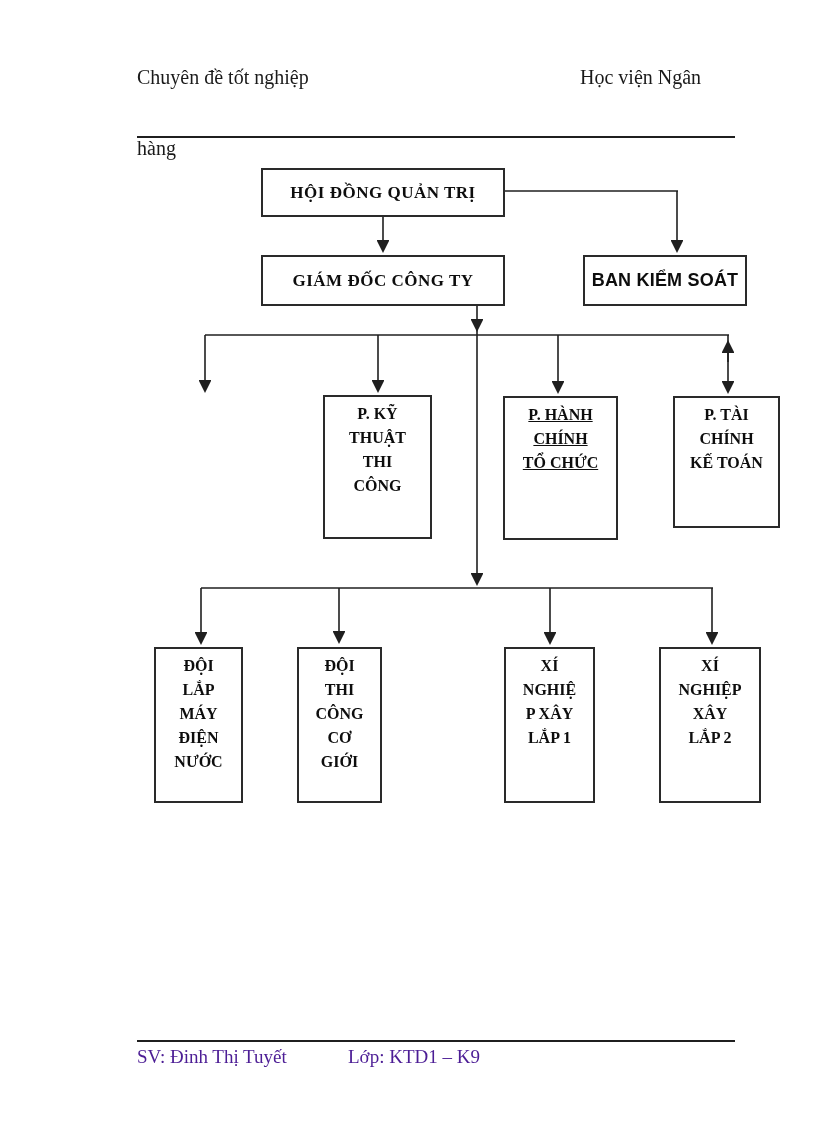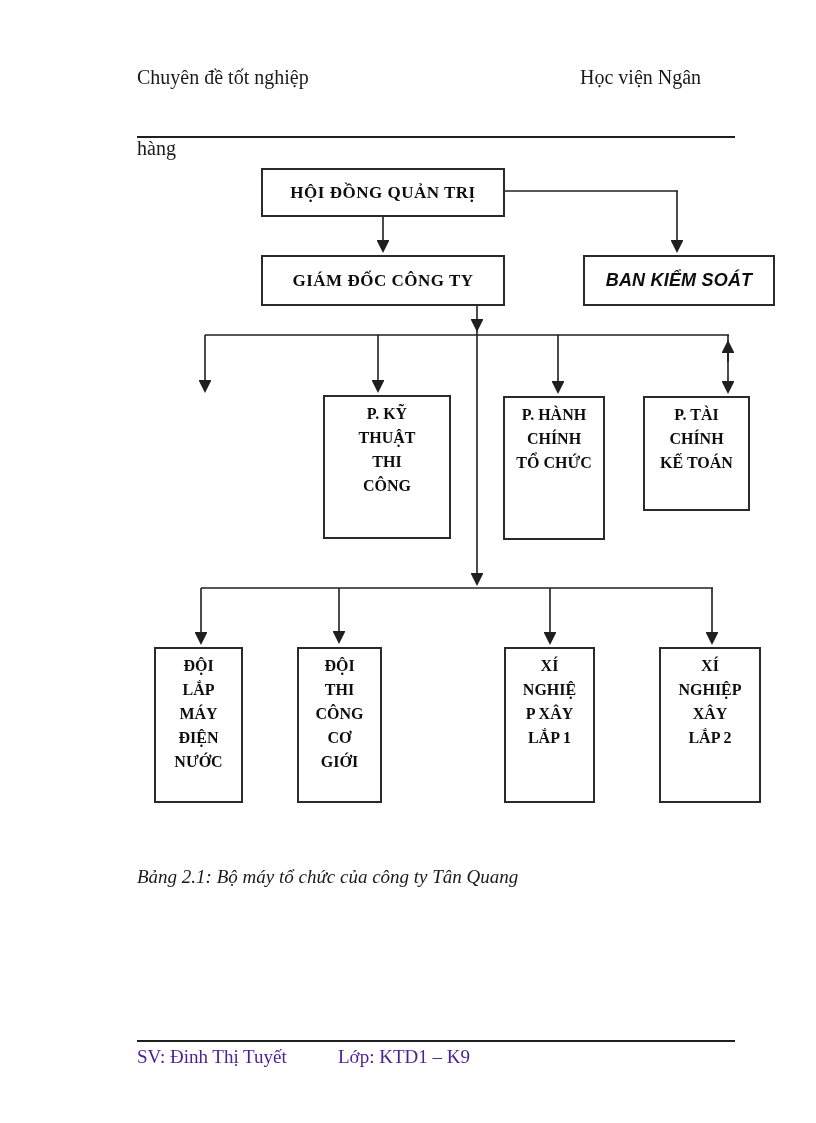--- a/index.html
+++ b/index.html
@@ -59,33 +59,33 @@
       <line x1="339" y1="588" x2="339" y2="642" marker-end="url(#arw)"></line>
       <line x1="550" y1="588" x2="550" y2="643" marker-end="url(#arw)"></line>
       <line x1="712" y1="588" x2="712" y2="643" marker-end="url(#arw)"></line>
     </g>
   </svg>
 
   <div class="box box-single" style="left:261px; top:255px; width:244px; height:51px;">GIÁM ĐỐC CÔNG TY</div>
 
   <div class="box box-single" style="left:261px; top:168px; width:244px; height:49px;">HỘI ĐỒNG QUẢN TRỊ</div>
 
-  <div class="box box-single box-sans" style="left:583px; top:255px; width:192px; height:51px;font-style:italic;">BAN KIỂM SOÁT</div>
+  <div class="box box-single box-sans" style="left:583px; top:255px; width:164px; height:51px;">BAN KIỂM SOÁT</div>
 
 
-  <div class="box box-multi" style="left:323px; top:395px; width:128px; height:144px;">P. KỸ
+  <div class="box box-multi" style="left:323px; top:395px; width:109px; height:144px;">P. KỸ
 THUẬT
 THI
 CÔNG</div>
 
-  <div class="box box-multi" style="left:503px; top:396px; width:102px; height:144px;">P. HÀNH
+  <div class="box box-multi" style="left:503px; top:396px; width:115px; height:144px;text-decoration:underline;">P. HÀNH
 CHÍNH
 TỔ CHỨC</div>
 
-  <div class="box box-multi" style="left:643px; top:396px; width:107px; height:115px;">P. TÀI
+  <div class="box box-multi" style="left:673px; top:396px; width:107px; height:132px;">P. TÀI
 CHÍNH
 KẾ TOÁN</div>
 
   <div class="box box-multi" style="left:154px; top:647px; width:89px; height:156px;">ĐỘI
 LẮP
 MÁY
 ĐIỆN
 NƯỚC</div>
 
   <div class="box box-multi" style="left:297px; top:647px; width:85px; height:156px;">ĐỘI
@@ -97,19 +97,18 @@
   <div class="box box-multi" style="left:504px; top:647px; width:91px; height:156px;">XÍ
 NGHIỆ
 P XÂY
 LẮP 1</div>
 
   <div class="box box-multi" style="left:659px; top:647px; width:102px; height:156px;">XÍ
 NGHIỆP
 XÂY
 LẮP 2</div>
 
-  <div class="caption" style="left:137px; top:866px;">Bảng 2.1: Bộ máy tổ chức của công ty Tân Quang</div>
 
   <div class="rule" style="left:137px; top:1040px; width:598px;"></div>
   <div class="ftr-text" style="left:137px; top:1046px;">SV: Đinh Thị Tuyết</div>
-  <div class="ftr-text" style="left:338px; top:1046px;">Lớp: KTD1 – K9</div>
+  <div class="ftr-text" style="left:348px; top:1046px;">Lớp: KTD1 – K9</div>
 
 </div>
 
 </body></html>

